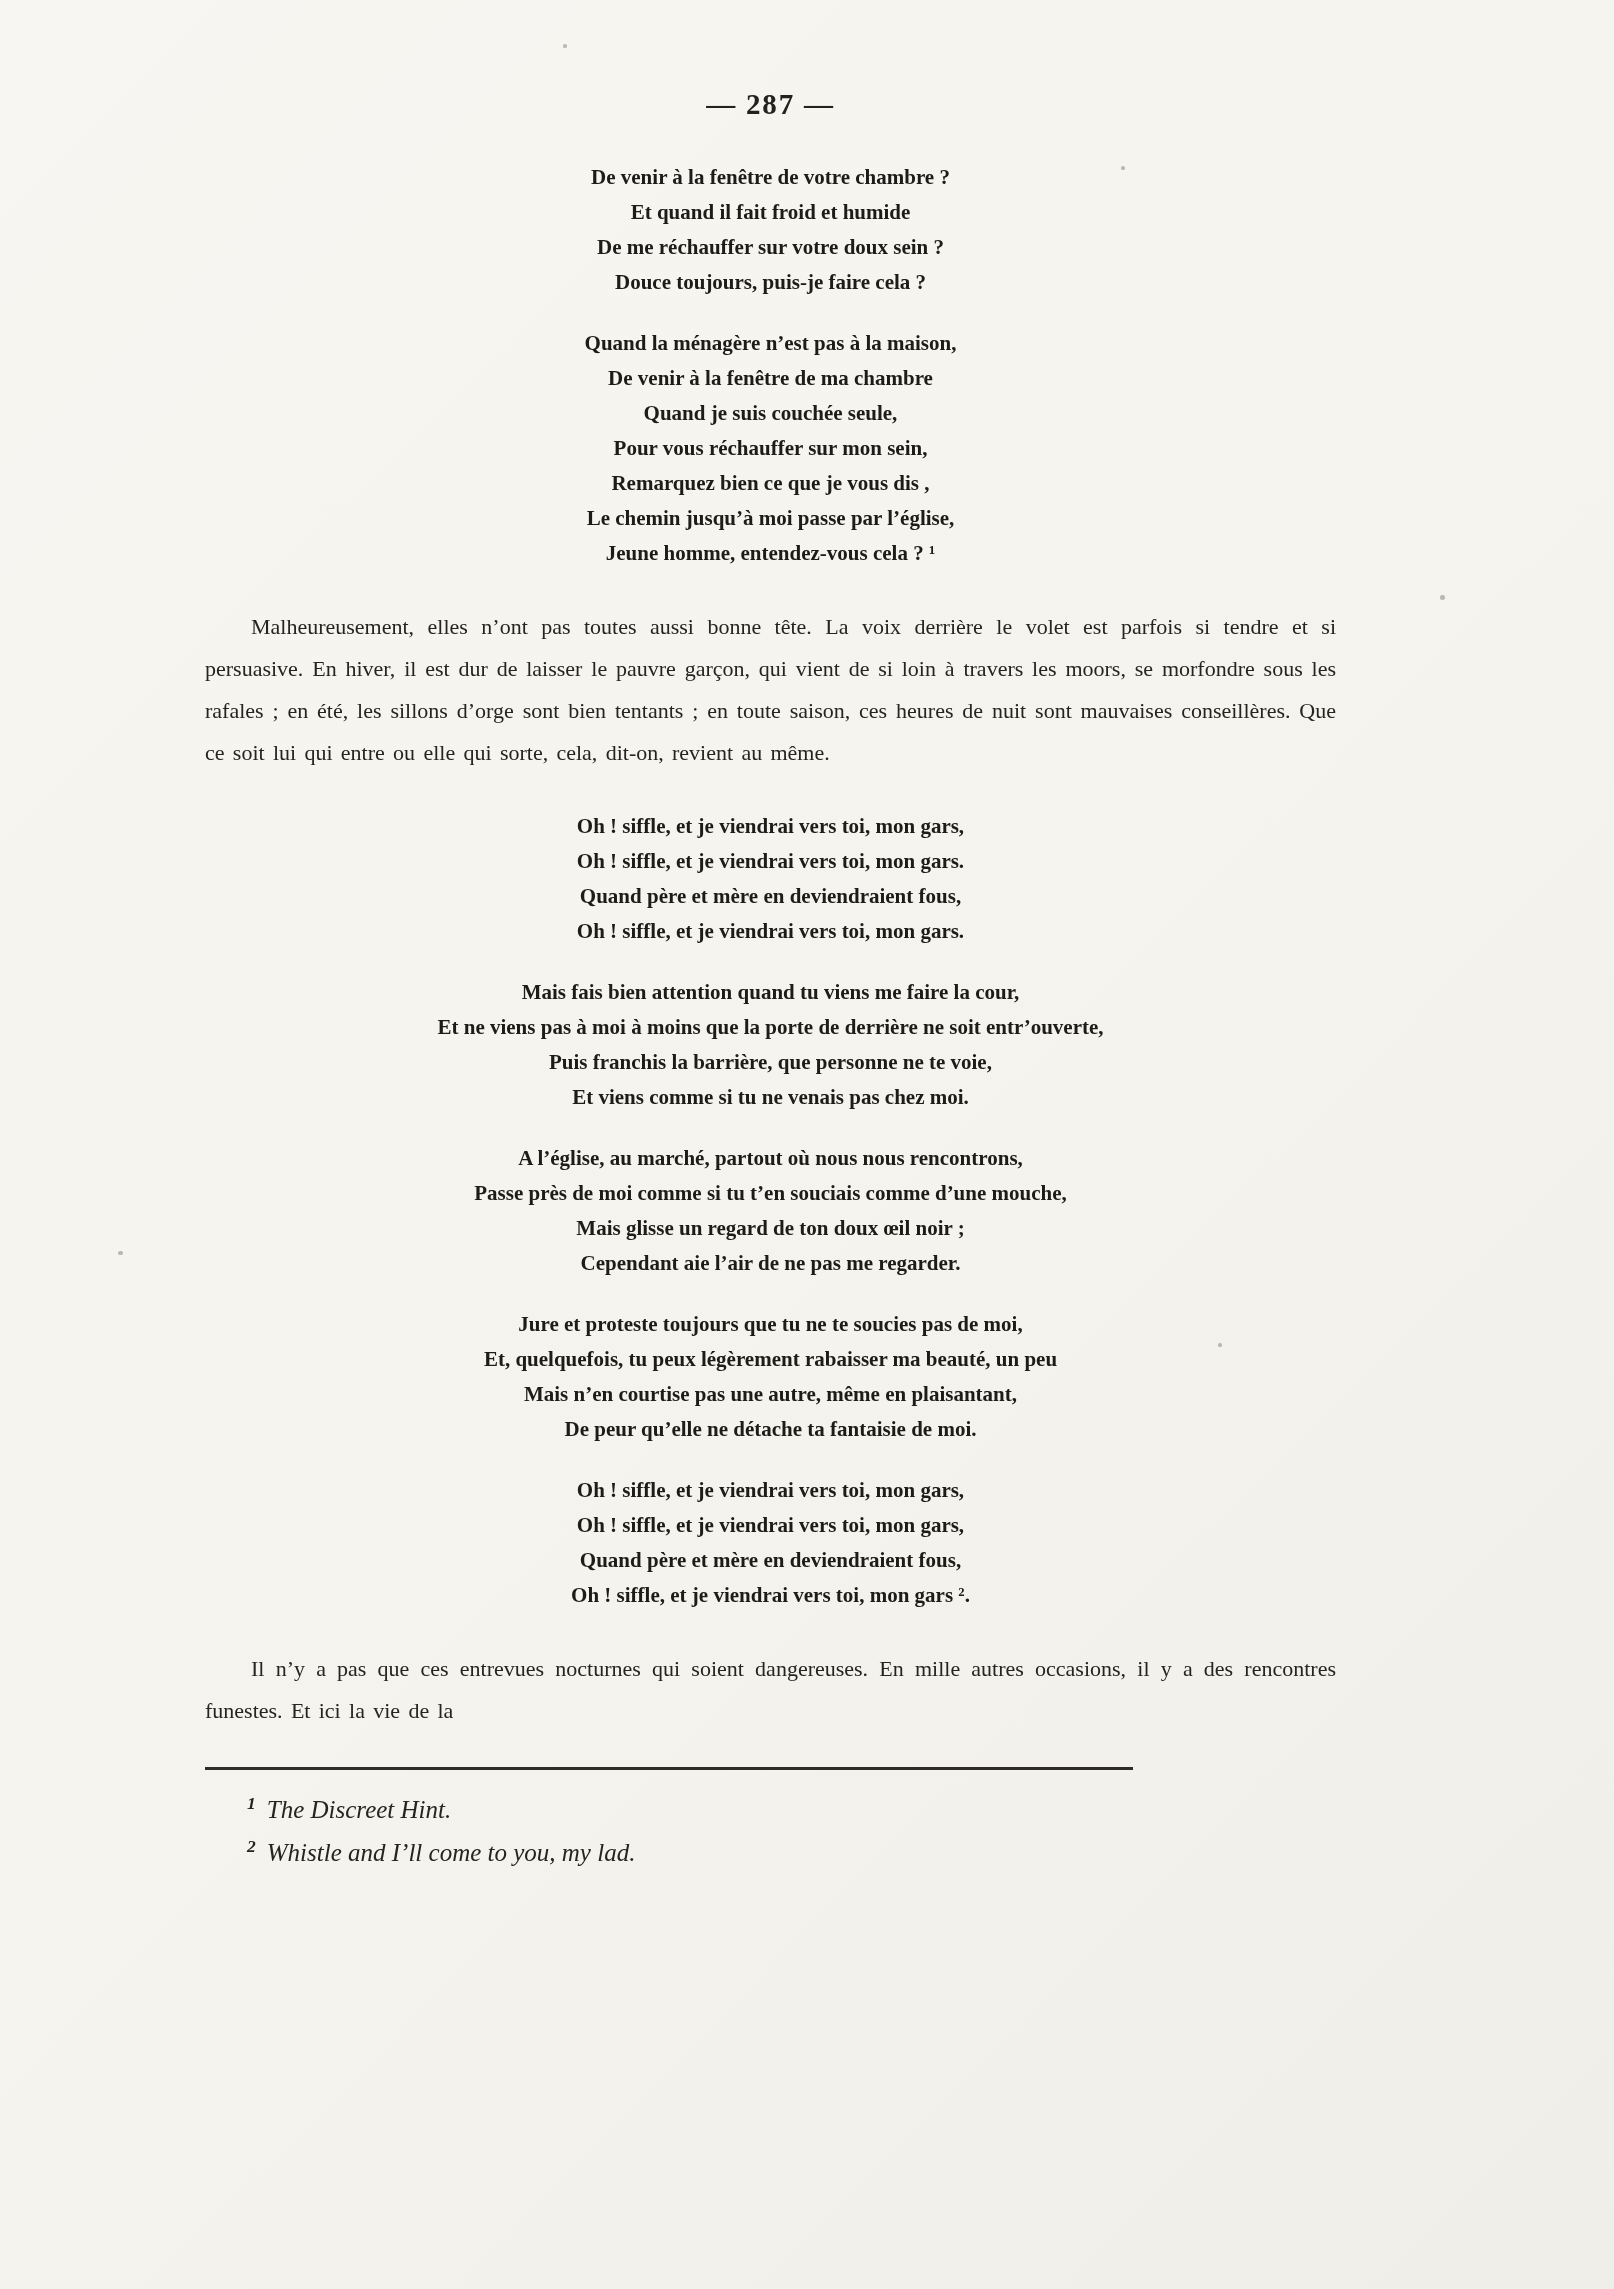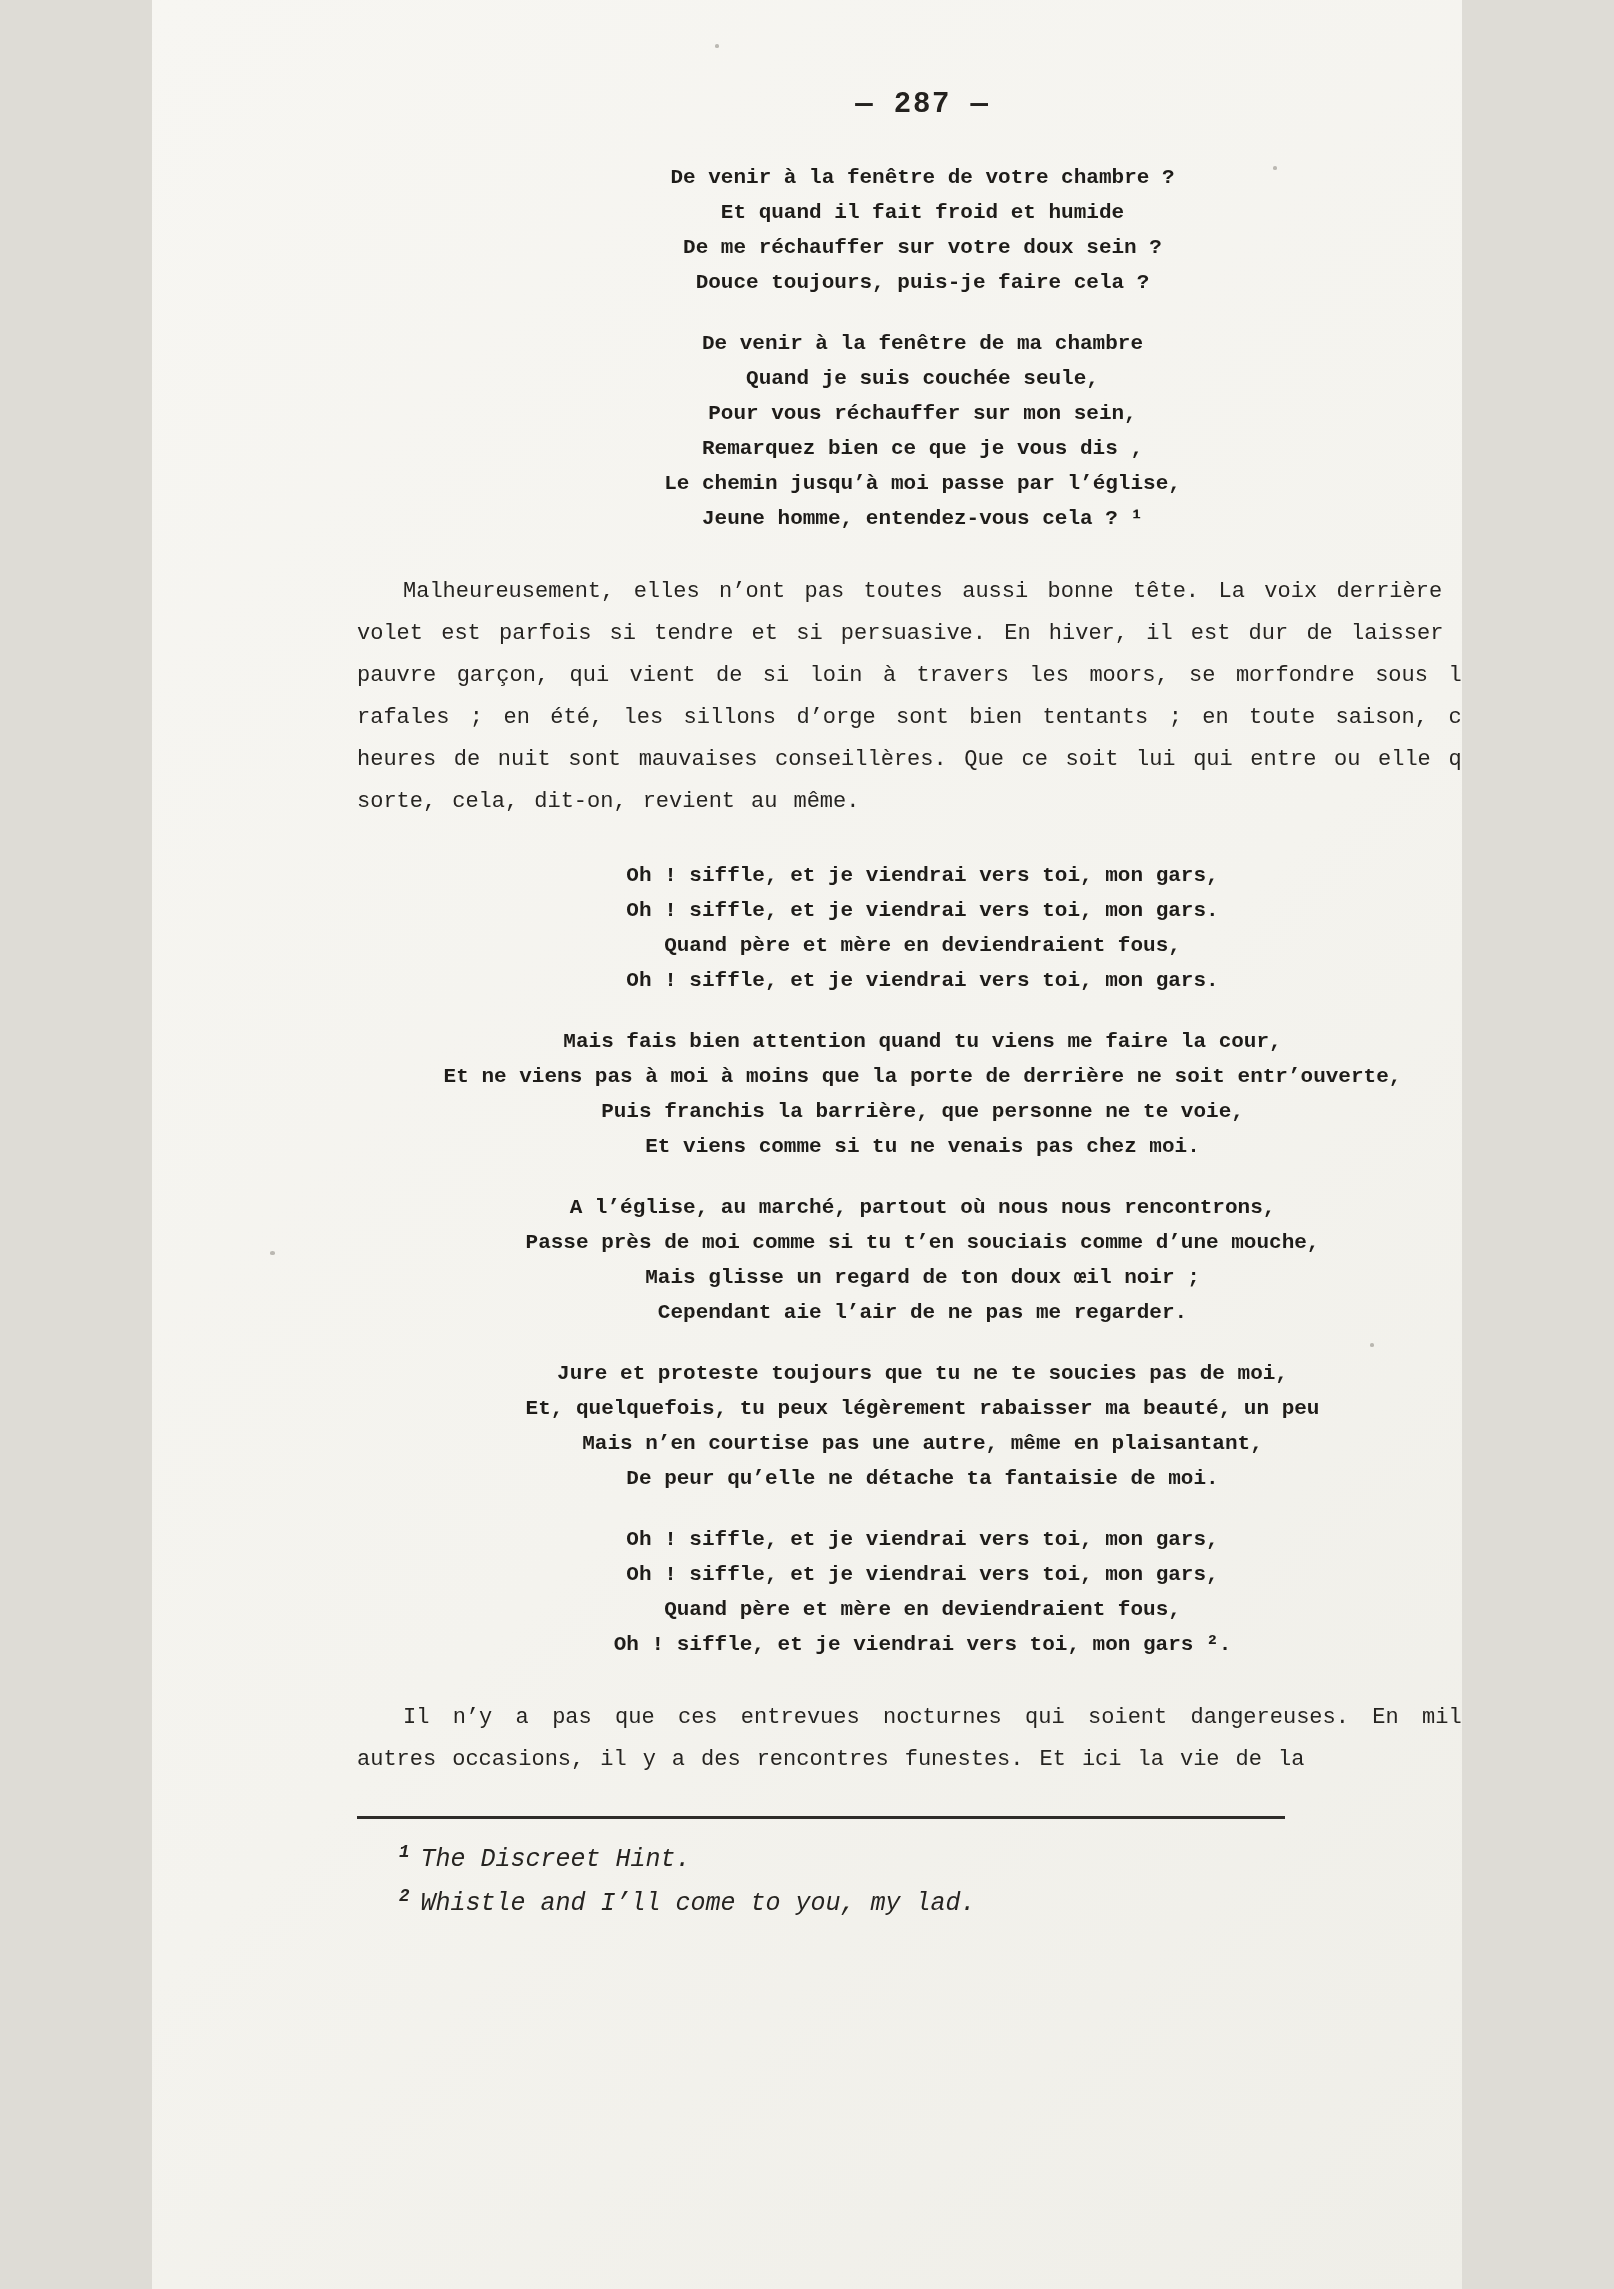--- a/index.html
+++ b/index.html
@@ -3,26 +3,26 @@
 <meta charset="utf-8">
 <title>Page 287</title>
 <style>
   html, body {
     margin: 0;
     padding: 0;
     background: #dedcd6;
   }
   .page {
     position: relative;
-    width: 1310px;
+    width: 1614px;
     min-height: 2290px;
     margin: 0 auto;
     background: linear-gradient(135deg, #f7f6f2 0%, #f4f3ee 55%, #efeee8 100%);
     color: #262421;
-    font-family: Liberation Mono, monospace;
+    font-family: Liberation Serif, serif;
     box-sizing: border-box;
     overflow: hidden;
   }
   .content {
     width: 1131px;
     margin-left: 205px;
     padding-top: 88px;
     box-sizing: border-box;
   }
   .page-number {
@@ -100,20 +100,21 @@
     <header class="page-number">— 287 —</header>
 
     <section class="stanza">
         <div class="verse-line">De venir à la fenêtre de votre chambre ?</div>
         <div class="verse-line">Et quand il fait froid et humide</div>
         <div class="verse-line">De me réchauffer sur votre doux sein ?</div>
         <div class="verse-line">Douce toujours, puis-je faire cela ?</div>
       </section>
 
     <section class="stanza">
+        <div class="verse-line">Quand la ménagère n’est pas à la maison,</div>
         <div class="verse-line">De venir à la fenêtre de ma chambre</div>
         <div class="verse-line">Quand je suis couchée seule,</div>
         <div class="verse-line">Pour vous réchauffer sur mon sein,</div>
         <div class="verse-line">Remarquez bien ce que je vous dis ,</div>
         <div class="verse-line">Le chemin jusqu’à moi passe par l’église,</div>
         <div class="verse-line">Jeune homme, entendez-vous cela ? ¹</div>
       </section>
 
     <p class="prose">Malheureusement, elles n’ont pas toutes aussi bonne tête. La voix derrière le volet est parfois si tendre et si persuasive. En hiver, il est dur de laisser le pauvre garçon, qui vient de si loin à travers les moors, se morfondre sous les rafales ; en été, les sillons d’orge sont bien tentants ; en toute saison, ces heures de nuit sont mauvaises conseillères. Que ce soit lui qui entre ou elle qui sorte, cela, dit-on, revient au même.</p>
 

